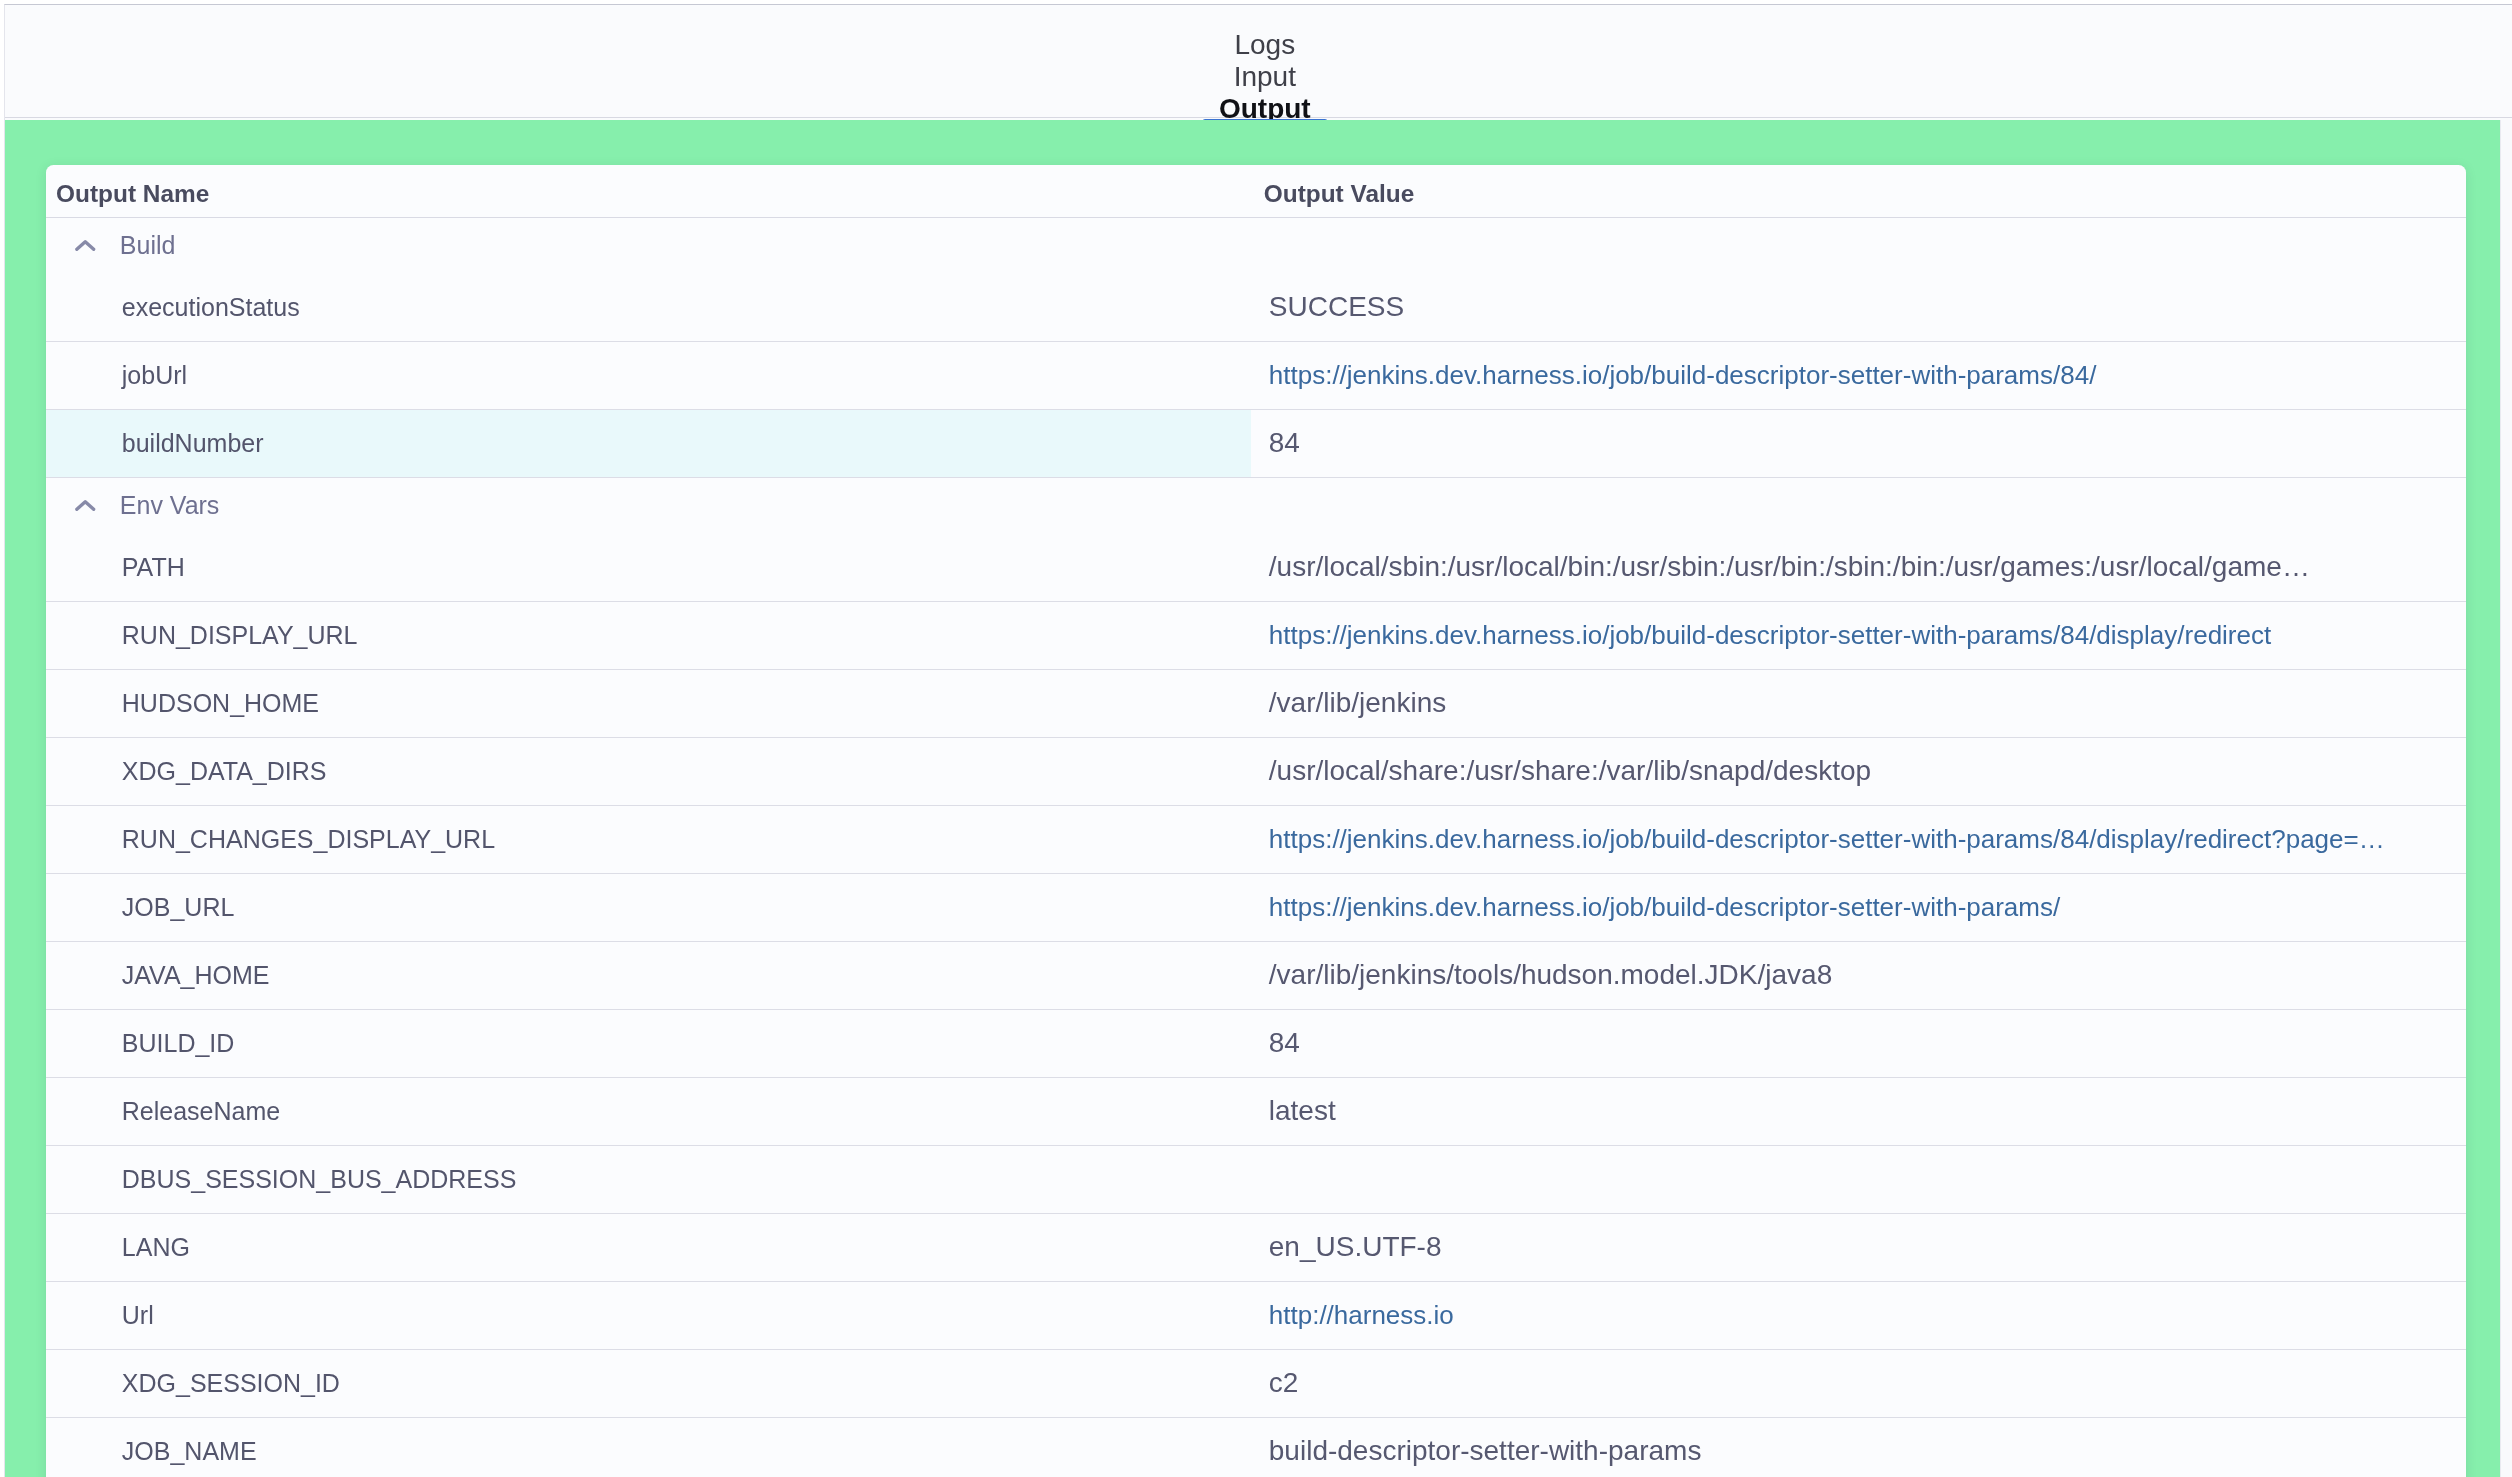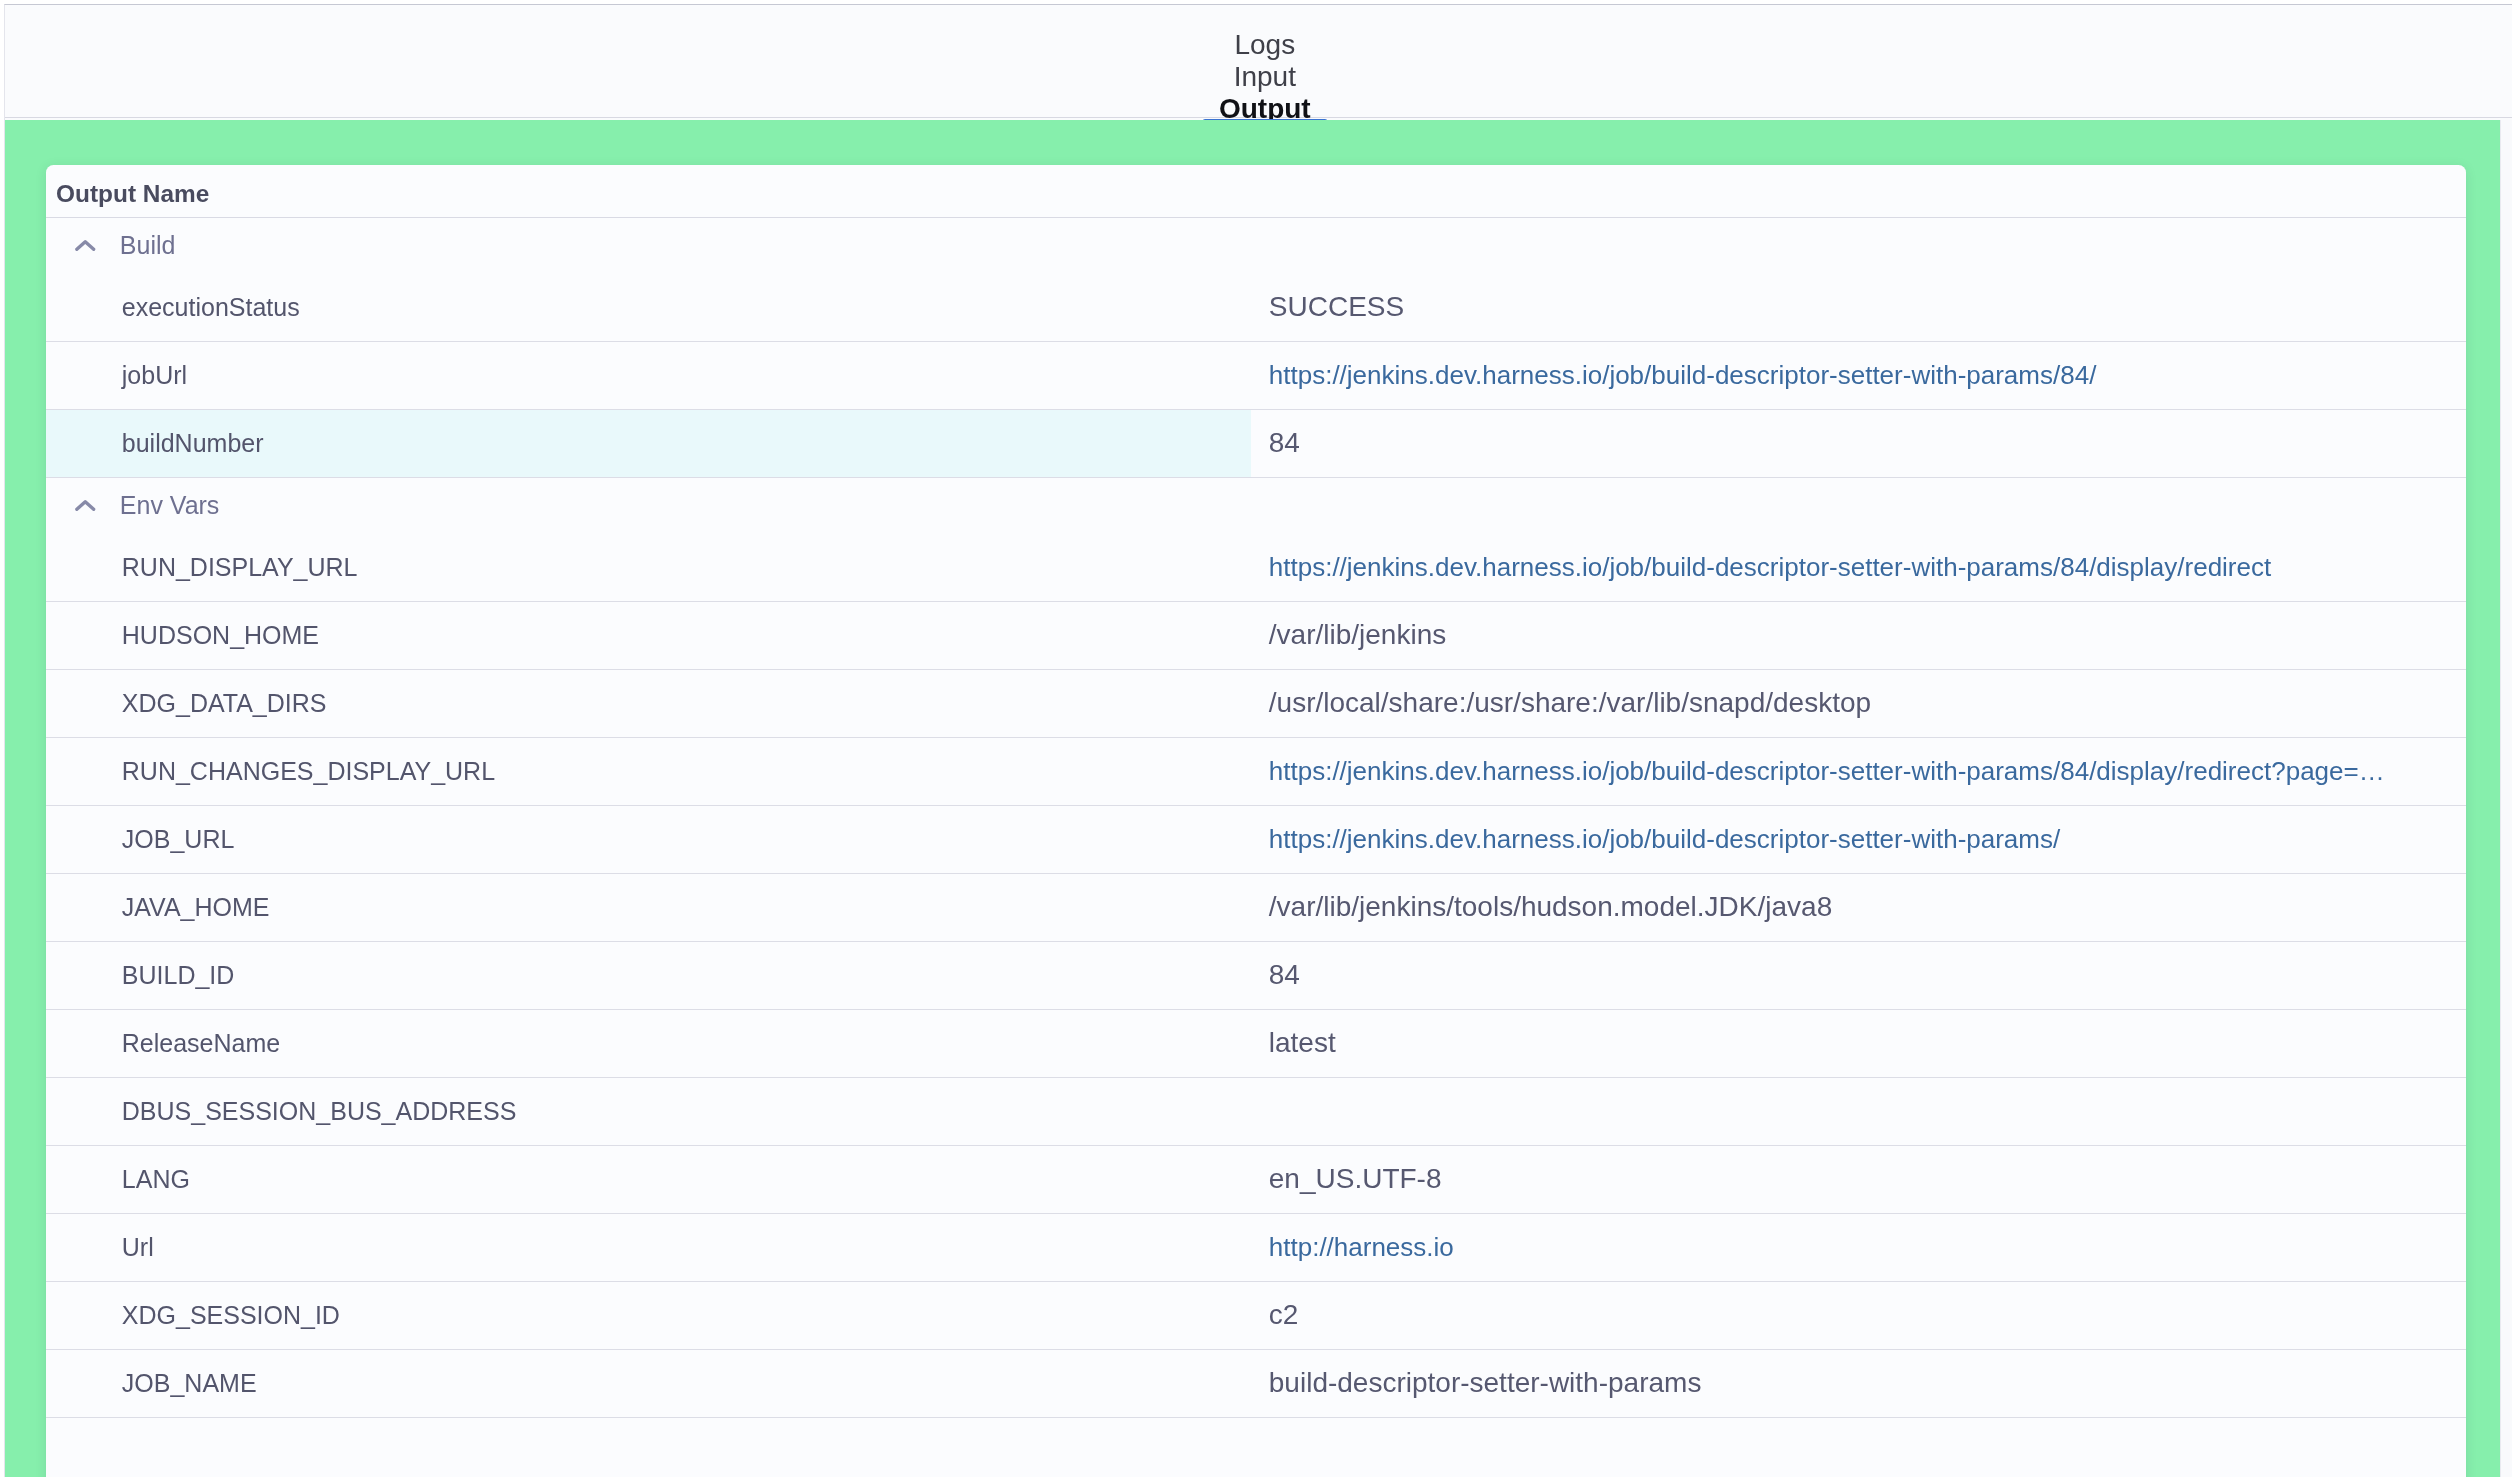--- a/index.html
+++ b/index.html
@@ -53,20 +53,21 @@
       <button class="tab">Logs</button>
       <button class="tab">Input</button>
       <button class="tab active">Output</button>
     </div>
 
   <div class="content">
     <div class="scrollstrip"></div>
     <div class="card">
       <div class="thead">
         <div class="th">Output Name</div>
+        <div class="th value">Output Value</div>
       </div>
       <div id="tbody">
           <div class="section-row">
             <span class="chev">
               <svg width="22.5" height="14" viewBox="0 0 24 15">
                 <polyline points="3,11 12,3 21,11" fill="none" stroke="#878aa8" stroke-width="3.6" stroke-linecap="round" stroke-linejoin="round"></polyline>
               </svg>
             </span>
             <span class="section-label">Build</span>
           </div>
@@ -88,20 +89,26 @@
               <span>84</span>
             </div>
           </div>
           <div class="section-row">
             <span class="chev">
               <svg width="22.5" height="14" viewBox="0 0 24 15">
                 <polyline points="3,11 12,3 21,11" fill="none" stroke="#878aa8" stroke-width="3.6" stroke-linecap="round" stroke-linejoin="round"></polyline>
               </svg>
             </span>
             <span class="section-label">Env Vars</span>
+          </div>
+          <div class="row">
+            <div class="cell-name">PATH</div>
+            <div class="cell-value">
+              <span>/usr/local/sbin:/usr/local/bin:/usr/sbin:/usr/bin:/sbin:/bin:/usr/games:/usr/local/game…</span>
+            </div>
           </div>
           <div class="row">
             <div class="cell-name">RUN_DISPLAY_URL</div>
             <div class="cell-value">
               <a href="#">https://jenkins.dev.harness.io/job/build-descriptor-setter-with-params/84/display/redirect</a>
             </div>
           </div>
           <div class="row">
             <div class="cell-name">HUDSON_HOME</div>
             <div class="cell-value">

